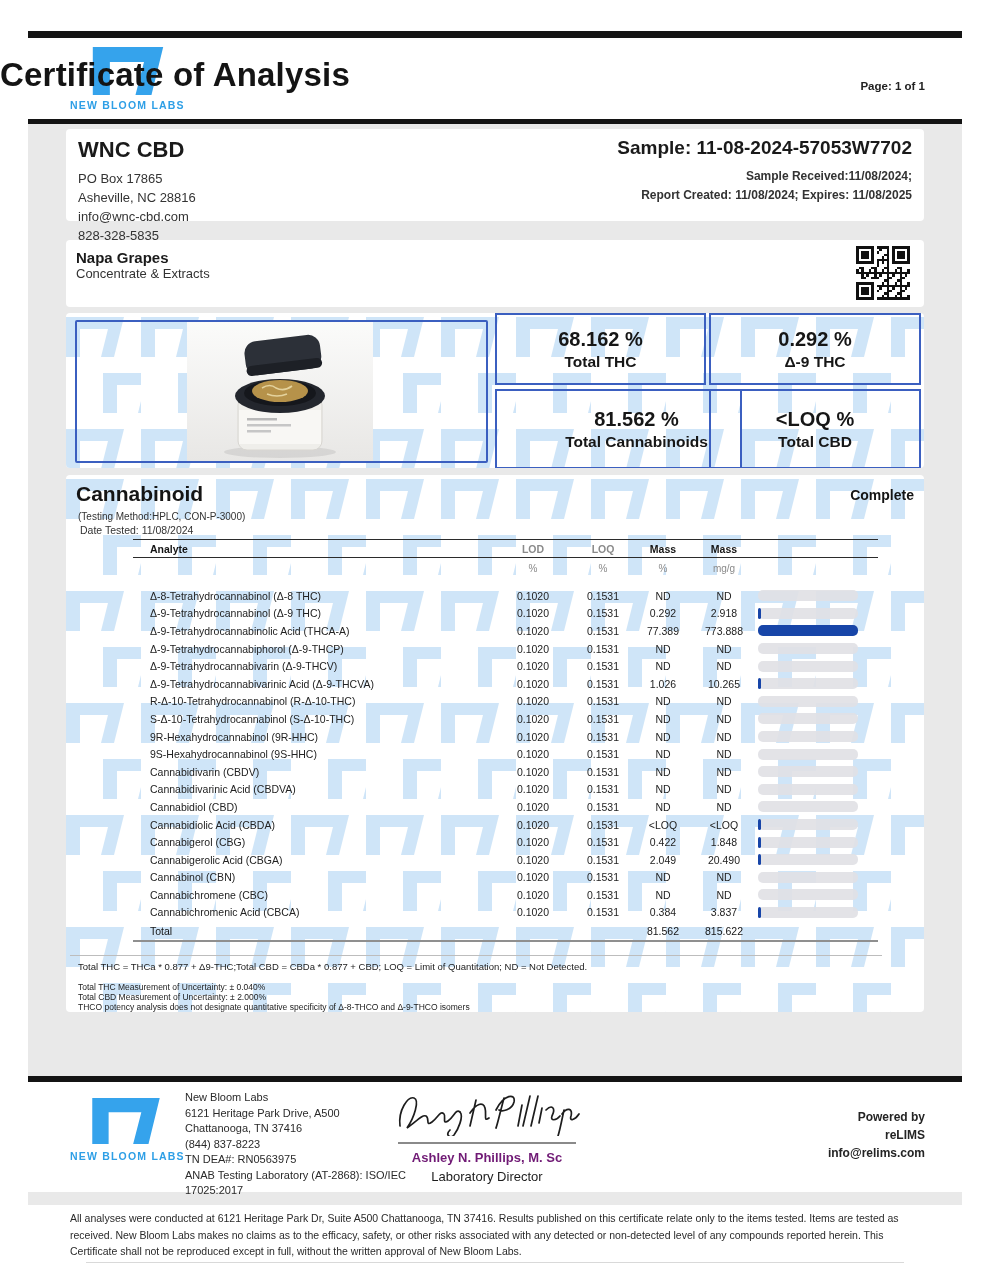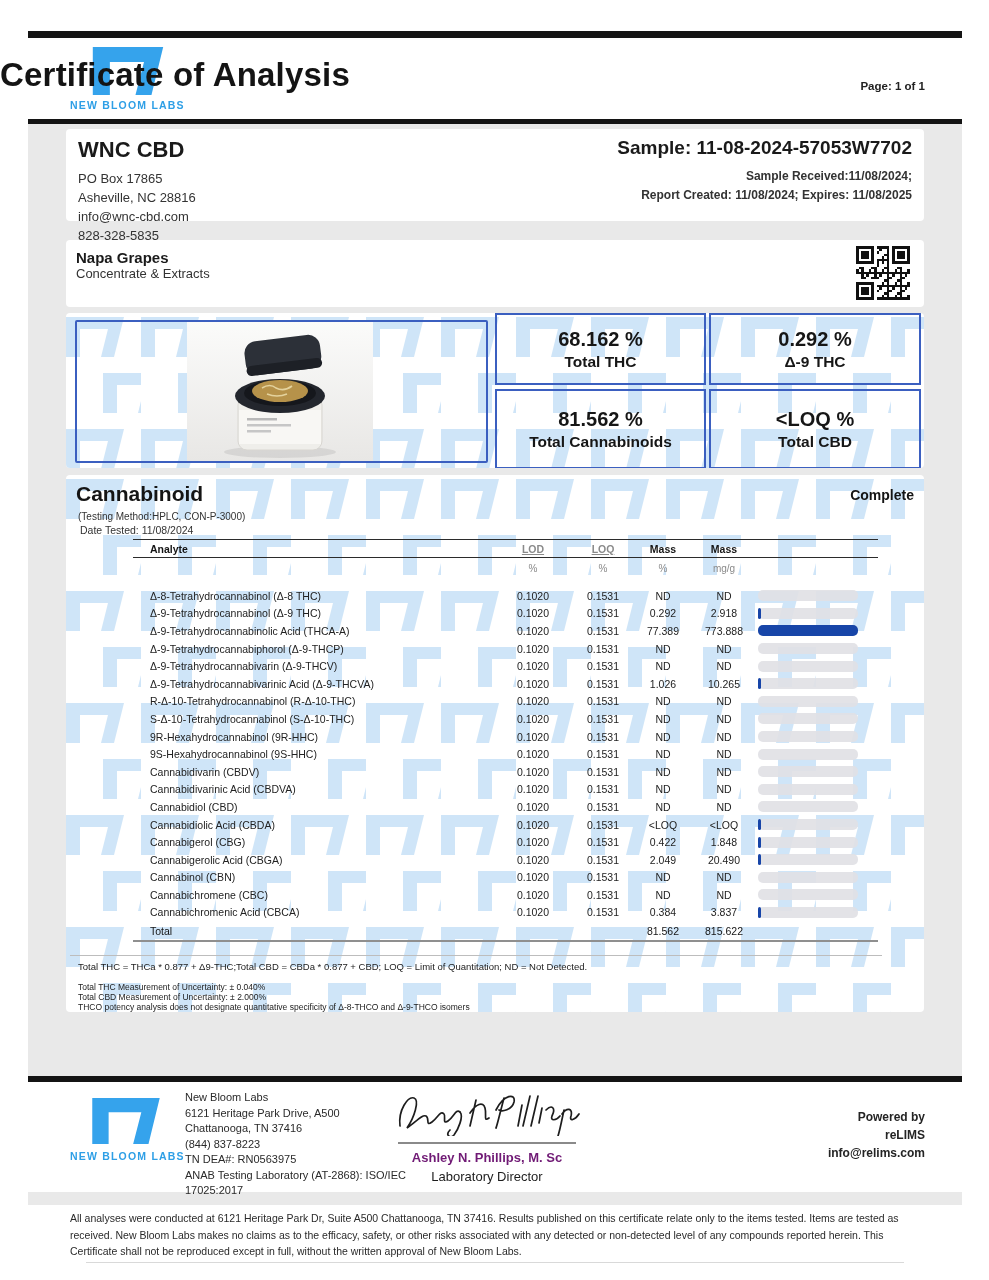--- a/index.html
+++ b/index.html
@@ -39,21 +39,21 @@
   .section-title{position:absolute;left:10px;top:7px;font-size:21px;font-weight:700;color:#141414;}
   .section-status{position:absolute;right:10px;top:12px;font-size:14px;font-weight:700;color:#141414;}
   .method-line{position:absolute;left:12px;top:36px;font-size:10px;color:#333;}
   .date-line{position:absolute;left:14px;top:49px;font-size:10.5px;color:#333;}
 
   table.coa{position:absolute;left:67px;top:64px;width:745px;border-collapse:collapse;table-layout:fixed;}
   table.coa td,table.coa th{padding:0;vertical-align:middle;font-weight:400;}
   tr.head-row th{height:17px;font-size:10.5px;text-align:center;
                  border-top:1.5px solid #2b2b2b;border-bottom:1.5px solid #2b2b2b;}
   tr.head-row th.h-analyte{text-align:left;padding-left:17px;color:#141414;font-weight:700;}
-  tr.head-row th.h-dim{color:#8a8a8a;font-weight:700;text-decoration:underline;}
+  tr.head-row th.h-dim{color:#8a8a8a;font-weight:700;}
   tr.head-row th.h-mass{color:#141414;font-weight:700;}
   tr.unit-row td{height:20px;font-size:10px;color:#8a8a8a;text-align:center;}
   tr.gap-row td{height:9px;}
   tr.t-row td{height:17.6px;font-size:10.5px;color:#222;}
   td.c-analyte{padding-left:17px !important;}
   td.c-num{text-align:center;font-size:10px;}
   td.bold, .bold{font-weight:700;color:#141414;}
   tr.total-row td{height:19px;font-size:10.5px;border-bottom:2px solid #8f8f8f;}
   .bar-track{width:100px;height:11px;background:rgba(225,225,229,.92);border-radius:5px;position:relative;margin-left:3px;}
   .bar-fill{position:absolute;left:0;top:0;height:11px;background:#1745a8;border-radius:5px;width:0;}
@@ -295,21 +295,21 @@
       </svg>
     </div>
     <div class="sum-box" style="left:429px;top:0px;width:207px;height:68px;">
       <div class="sum-val">68.162 %</div>
       <div class="sum-lab">Total THC</div>
     </div>
     <div class="sum-box" style="left:643px;top:0px;width:208px;height:68px;">
       <div class="sum-val">0.292 %</div>
       <div class="sum-lab">Δ-9 THC</div>
     </div>
-    <div class="sum-box" style="left:429px;top:76px;width:207px;height:76px;">
+    <div class="sum-box" style="left:429px;top:76px;width:207px;height:76px;padding-left:36px;">
       <div class="sum-val">81.562 %</div>
       <div class="sum-lab">Total Cannabinoids</div>
     </div>
     <div class="sum-box" style="left:643px;top:76px;width:208px;height:76px;">
       <div class="sum-val">&lt;LOQ %</div>
       <div class="sum-lab">Total CBD</div>
     </div>
   </div>
 
   <div class="card" style="left:66px;top:475px;width:858px;height:537px;overflow:hidden;">

